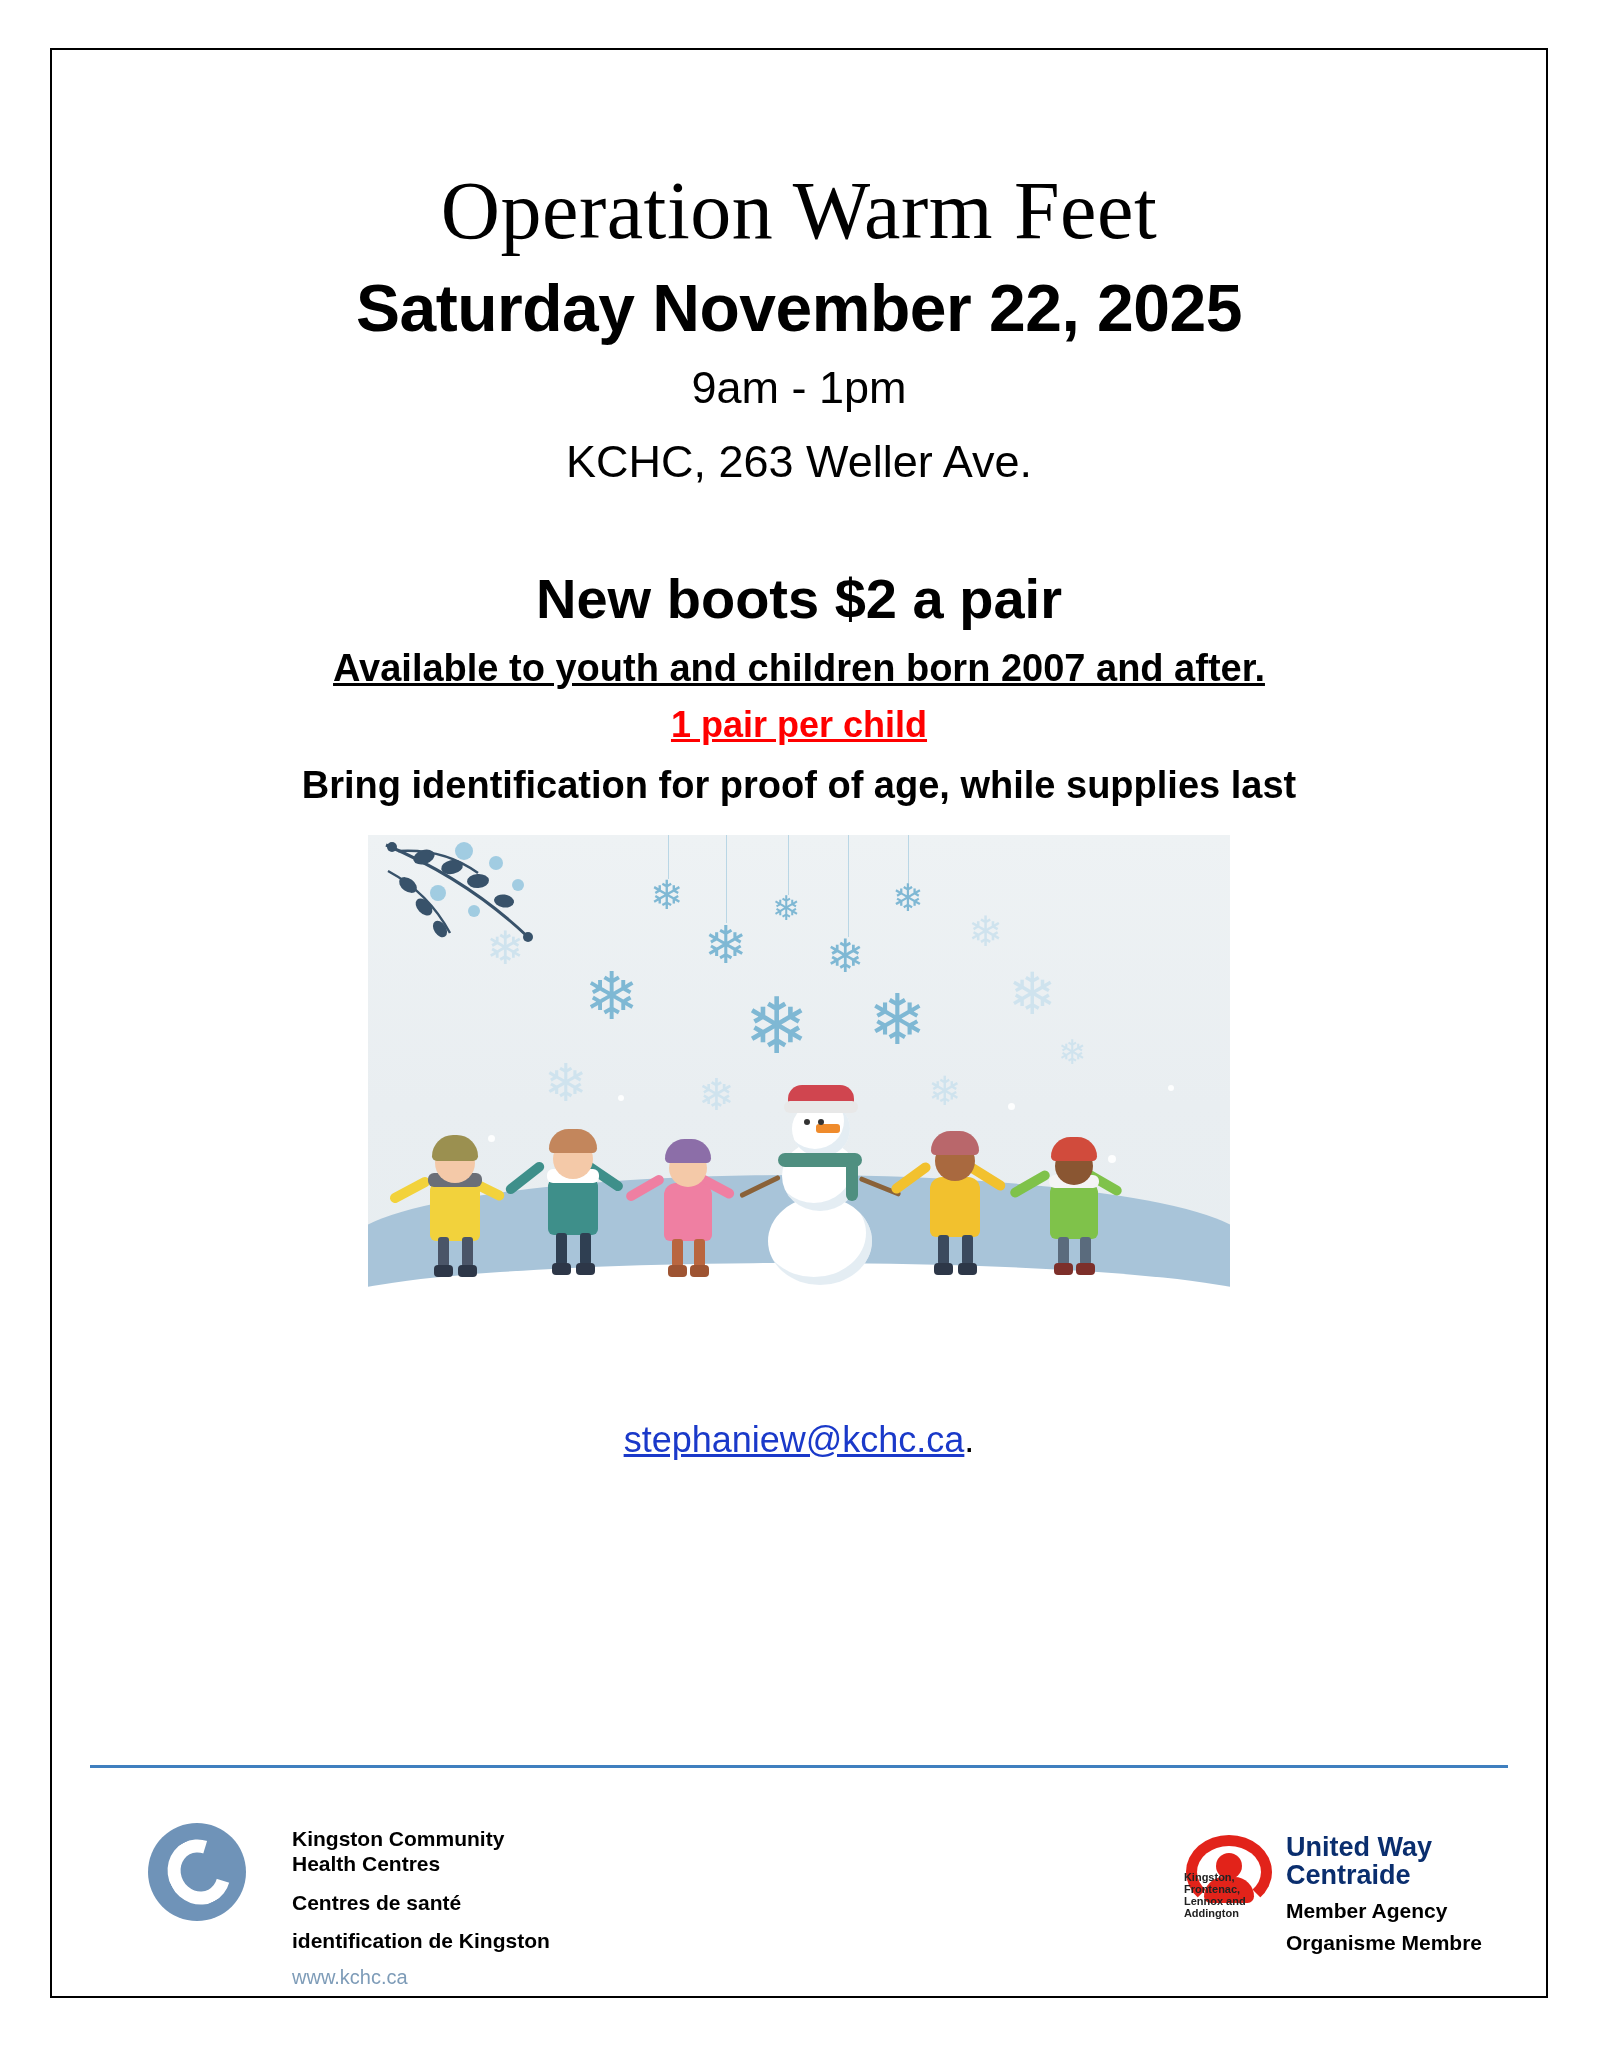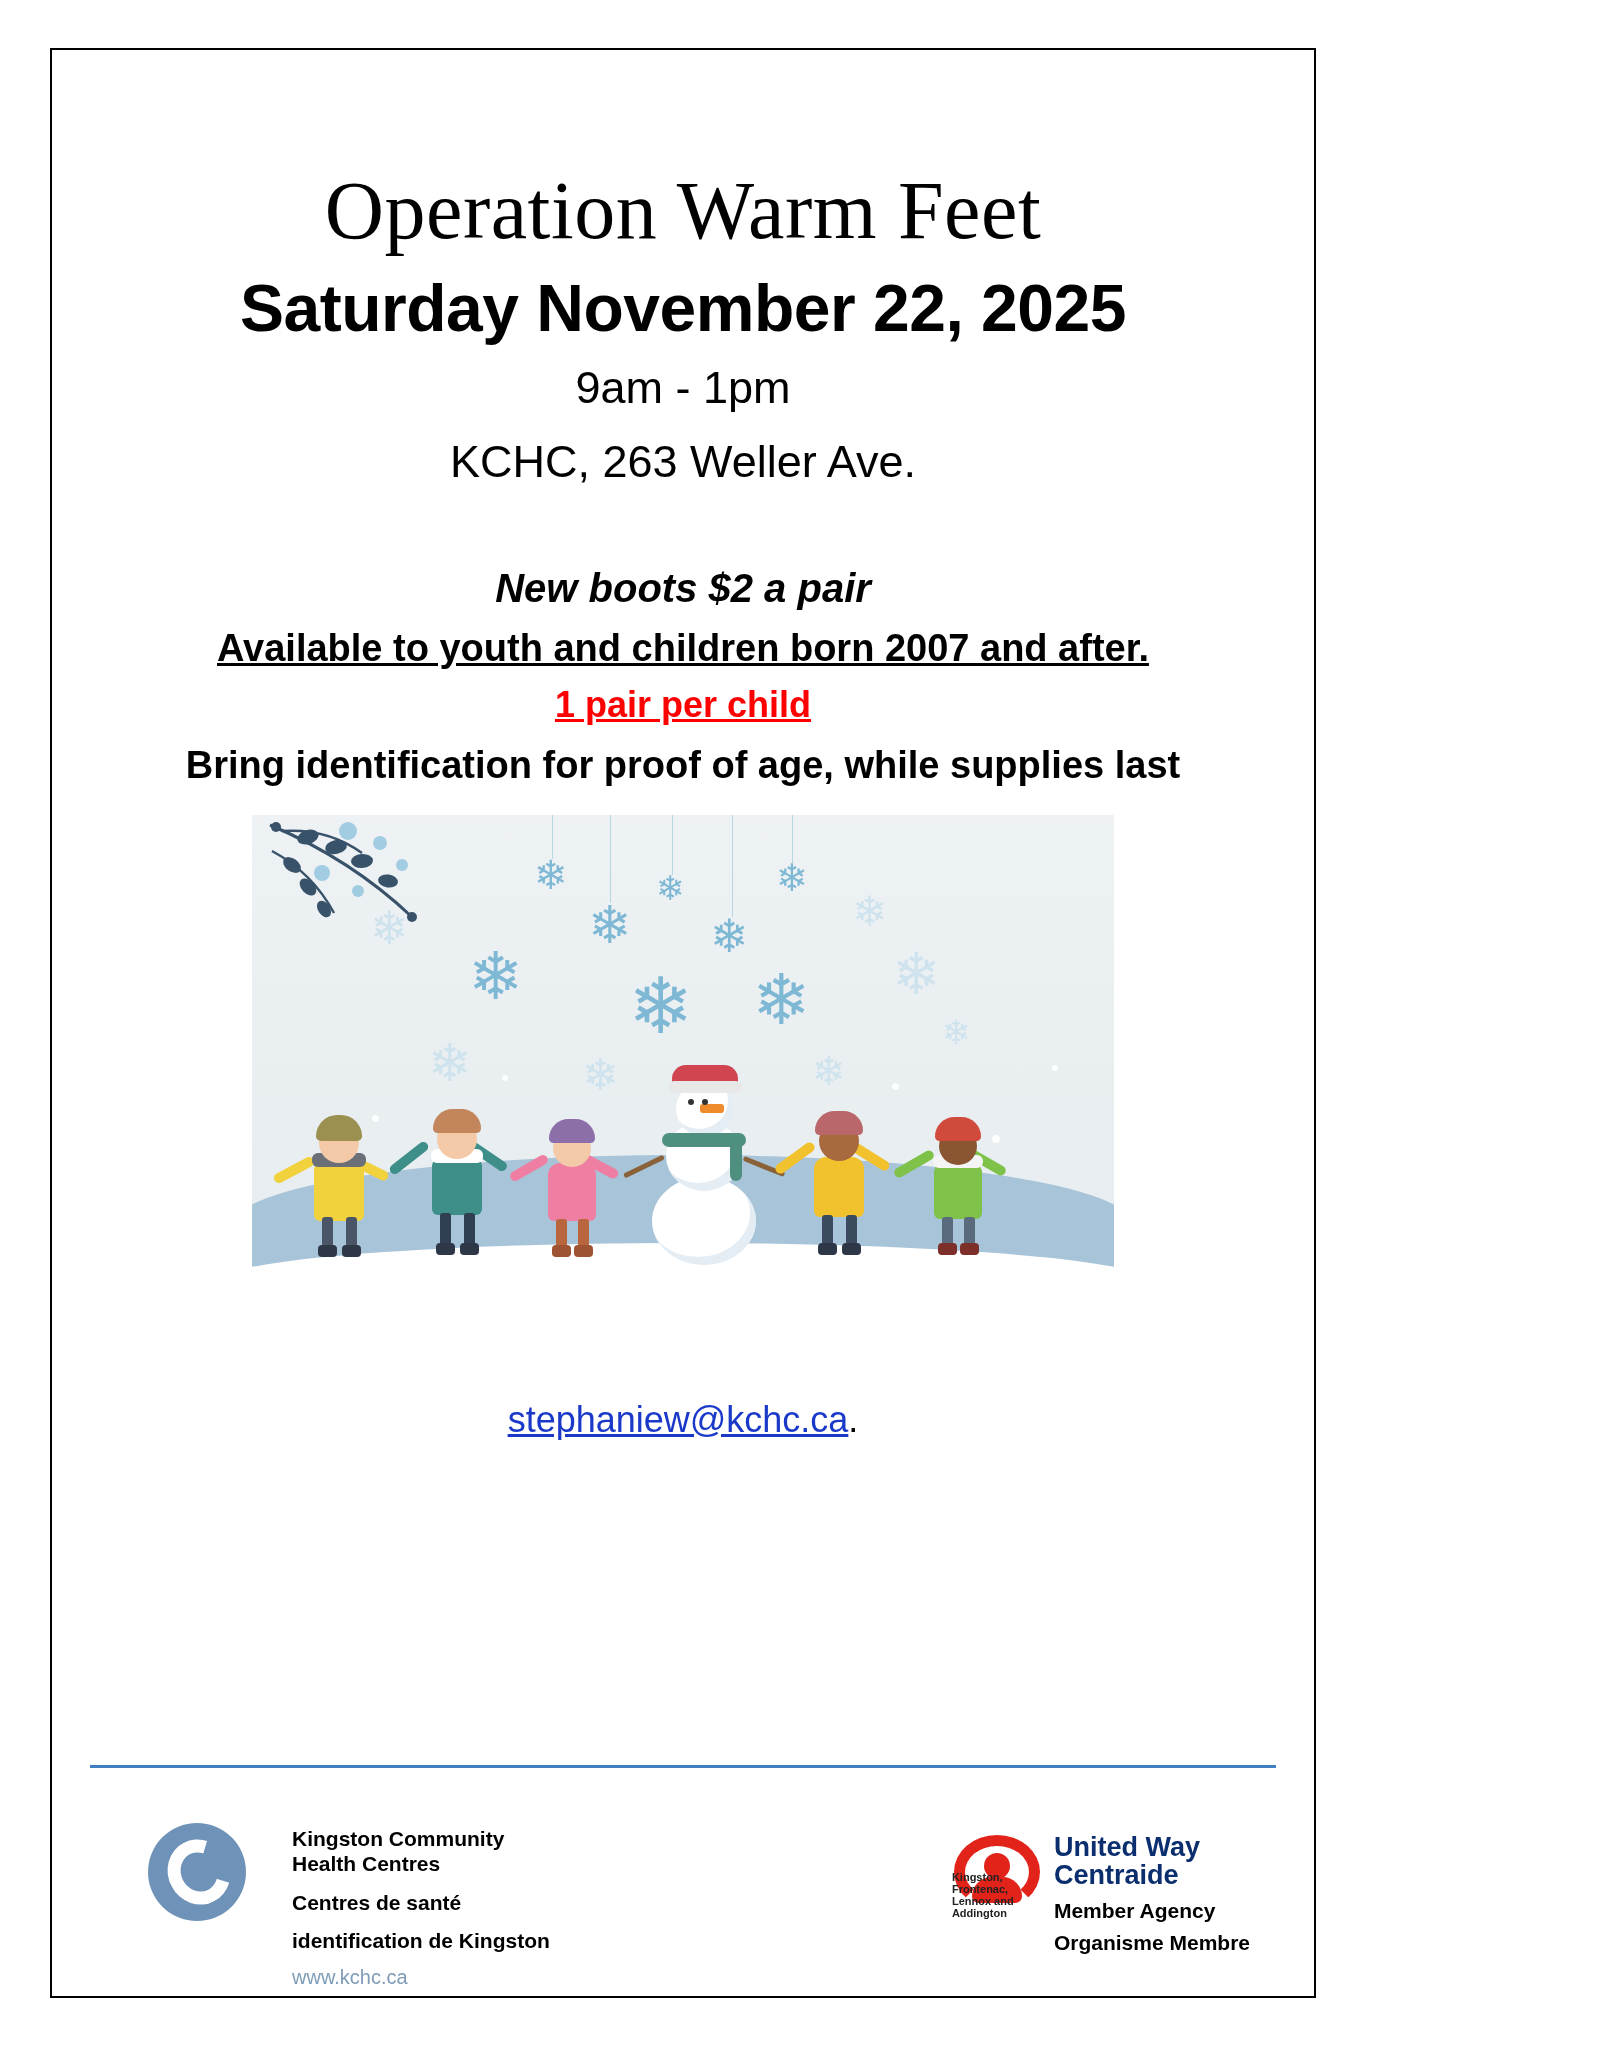--- a/index.html
+++ b/index.html
@@ -11,21 +11,21 @@
     width: 1598px;
     height: 2048px;
     font-family: "Liberation Sans", sans-serif;
     color: #000000;
     overflow: hidden;
   }
   .page {
     position: absolute;
     left: 50px;
     top: 48px;
-    width: 1266px;
+    width: 1498px;
     height: 1950px;
     border: 2px solid #000000;
     box-sizing: border-box;
     background: #ffffff;
   }
   .inner {
     position: absolute;
     left: 0;
     top: 0;
     right: 0;
@@ -57,25 +57,24 @@
     margin-top: 16px;
   }
   .place {
     font-size: 45px;
     text-align: center;
     margin-top: 22px;
   }
 
   
   .offer {
-    font-size: 40px;
+    font-size: 56px;
     font-weight: bold;
     text-align: center;
     margin-top: 78px;
-    font-style: italic;
   }
   .eligibility {
     font-size: 38px;
     font-weight: bold;
     text-align: center;
     margin-top: 16px;
     text-decoration: underline;
   }
   .limit {
     font-size: 36px;

